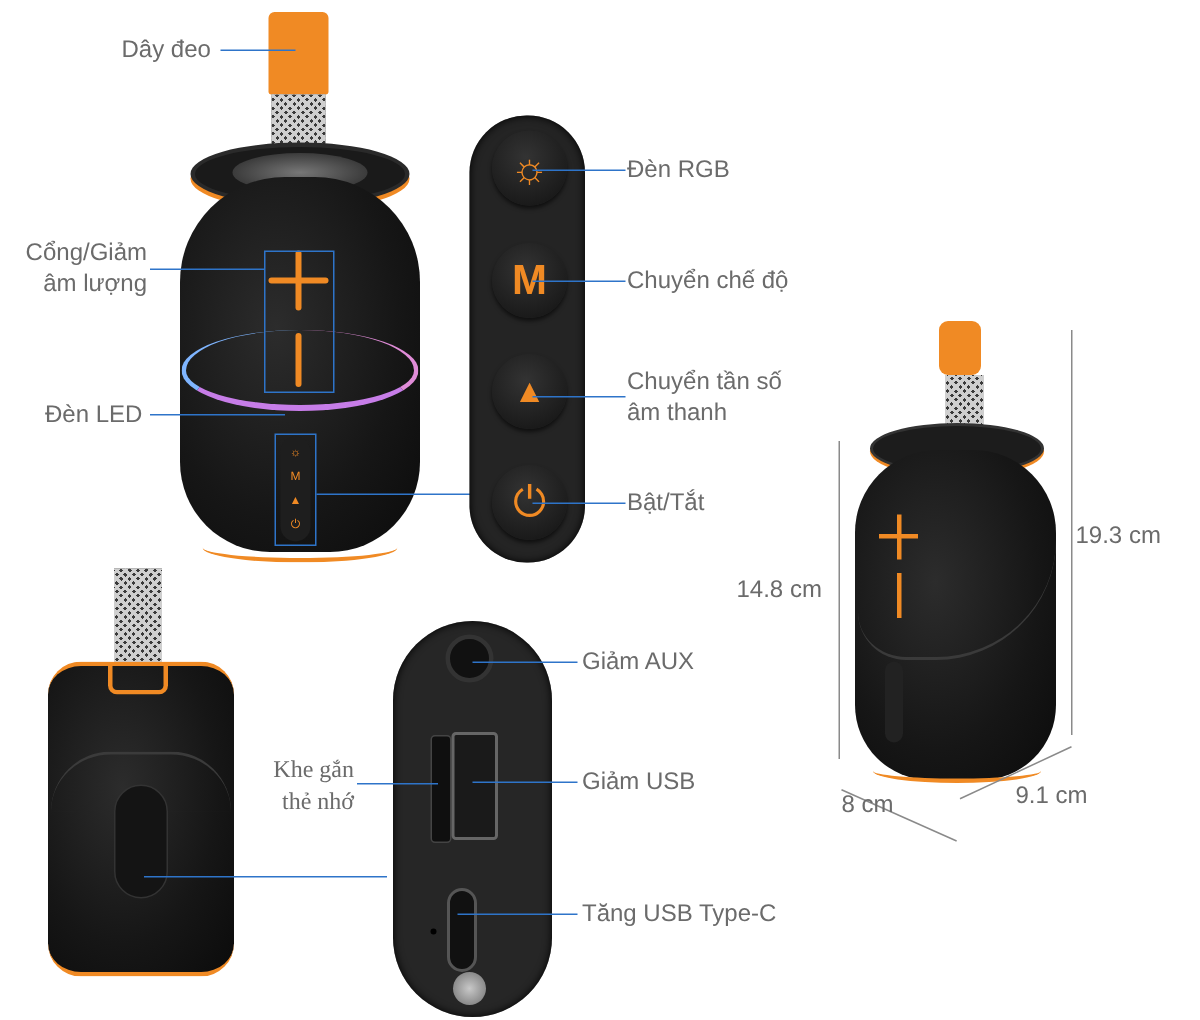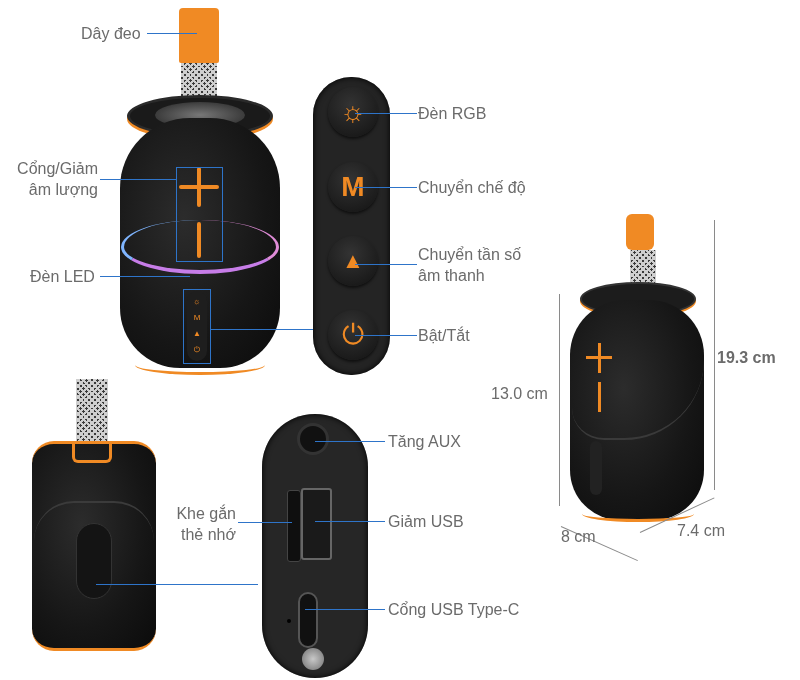--- a/index.html
+++ b/index.html
@@ -100,50 +100,50 @@
   <div class="abs body-black" style="left:10px;top:90px;width:134px;height:220px;border-radius:55px 55px 50px 50px;"></div>
   <div class="abs" style="left:12px;top:150px;width:132px;height:80px;border-radius:0 0 100px 40px;border-bottom:2px solid #3a3a3a;"></div>
   <div class="abs orange" style="left:26px;top:146px;width:26px;height:3px;"></div>
   <div class="abs orange" style="left:38px;top:133px;width:3px;height:30px;"></div>
   <div class="abs orange" style="left:38px;top:172px;width:3px;height:30px;"></div>
   <div class="abs" style="left:30px;top:231px;width:12px;height:54px;border-radius:6px;background:#222;"></div>
   <div class="abs" style="left:22px;top:296px;width:112px;height:16px;border-radius:50%;border-bottom:3px solid #f08a24;"></div>
 </div>
 
 <div class="dimline" style="left:559px;top:294px;width:1px;height:212px;"></div>
-<div class="dim" style="left:491px;top:385px;">13.0 cm</div>
+<div class="dim" style="left:491px;top:385px;">14.8 cm</div>
 <div class="dimline" style="left:714px;top:220px;width:1px;height:270px;"></div>
-<div class="dim" style="left:717px;top:349px;font-weight:bold;">19.3 cm</div>
+<div class="dim" style="left:717px;top:349px;">19.3 cm</div>
 <div class="dimline" style="left:561px;top:526px;width:84px;height:1px;transform:rotate(24deg);transform-origin:left center;"></div>
 <div class="dim" style="left:561px;top:528px;">8 cm</div>
 <div class="dimline" style="left:640px;top:532px;width:82px;height:1px;transform:rotate(-25deg);transform-origin:left center;"></div>
-<div class="dim" style="left:677px;top:522px;">7.4 cm</div>
+<div class="dim" style="left:677px;top:522px;">9.1 cm</div>
 
 <div class="abs" style="left:28px;top:375px;width:140px;height:290px;">
   <div class="abs strap-mesh" style="left:48px;top:4px;width:32px;height:80px;"></div>
   <div class="abs body-black" style="left:4px;top:66px;width:124px;height:210px;border-radius:22px;border-top:3px solid #f08a24;border-bottom:3px solid #f08a24;"></div>
   <div class="abs" style="left:44px;top:66px;width:40px;height:22px;border:3px solid #f08a24;border-top:0;border-radius:0 0 6px 6px;"></div>
   <div class="abs" style="left:6px;top:126px;width:120px;height:40px;border-top:2px solid #3b3b3b;border-radius:60px 60px 0 0;"></div>
   <div class="abs" style="left:48px;top:148px;width:36px;height:76px;border-radius:18px;border:1px solid #333;background:#141414;"></div>
 </div>
 <div class="line" style="left:96px;top:584px;width:162px;"></div>
 
 <div class="abs" style="left:262px;top:414px;width:106px;height:264px;border-radius:53px;background:#262626;box-shadow:inset 0 0 6px #000;">
   <div class="abs" style="left:35px;top:9px;width:32px;height:32px;border-radius:50%;background:#111;border:3px solid #333;"></div>
   <div class="abs" style="left:25px;top:76px;width:14px;height:72px;border-radius:3px;background:#0f0f0f;border:1px solid #444;"></div>
   <div class="abs" style="left:39px;top:74px;width:31px;height:72px;border-radius:3px;background:#1a1a1a;border:2px solid #666;"></div>
   <div class="abs" style="left:36px;top:178px;width:20px;height:56px;border-radius:10px;background:#111;border:2px solid #555;"></div>
   <div class="abs" style="left:25px;top:205px;width:4px;height:4px;border-radius:50%;background:#000;"></div>
   <div class="abs" style="left:40px;top:234px;width:22px;height:22px;border-radius:50%;background:radial-gradient(circle,#c8c8c8 0%,#8a8a8a 70%,#555 100%);"></div>
 </div>
 
 <div class="line" style="left:315px;top:441px;width:70px;"></div>
-<div class="label" style="left:388px;top:431px;">Tăng AUX</div>
+<div class="label" style="left:388px;top:431px;">Giảm AUX</div>
 <div class="line" style="left:315px;top:521px;width:70px;"></div>
 <div class="label" style="left:388px;top:511px;">Giảm USB</div>
 <div class="line" style="left:305px;top:609px;width:80px;"></div>
-<div class="label" style="left:388px;top:599px;">Cổng USB Type-C</div>
+<div class="label" style="left:388px;top:599px;">Tăng USB Type-C</div>
 
-<div class="label right" style="left:160px;top:503px;width:76px;">
+<div class="label right" style="left:160px;top:503px;width:76px;font-family:Liberation Serif, serif;">
   <div>Khe gắn</div>
   <div>thẻ nhớ</div>
 </div>
 <div class="line" style="left:238px;top:522px;width:54px;"></div>
 
 </body></html>

